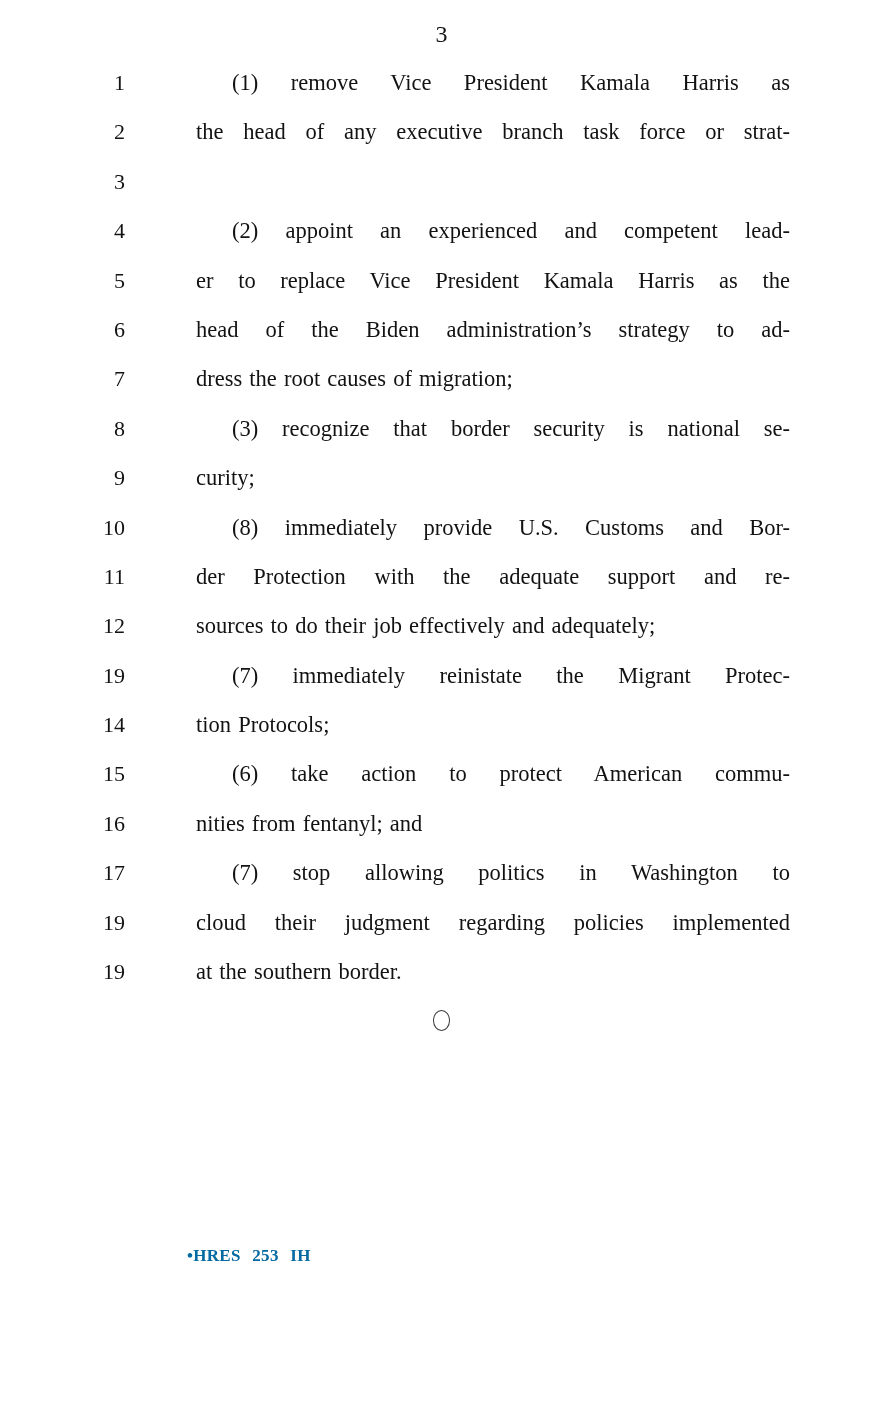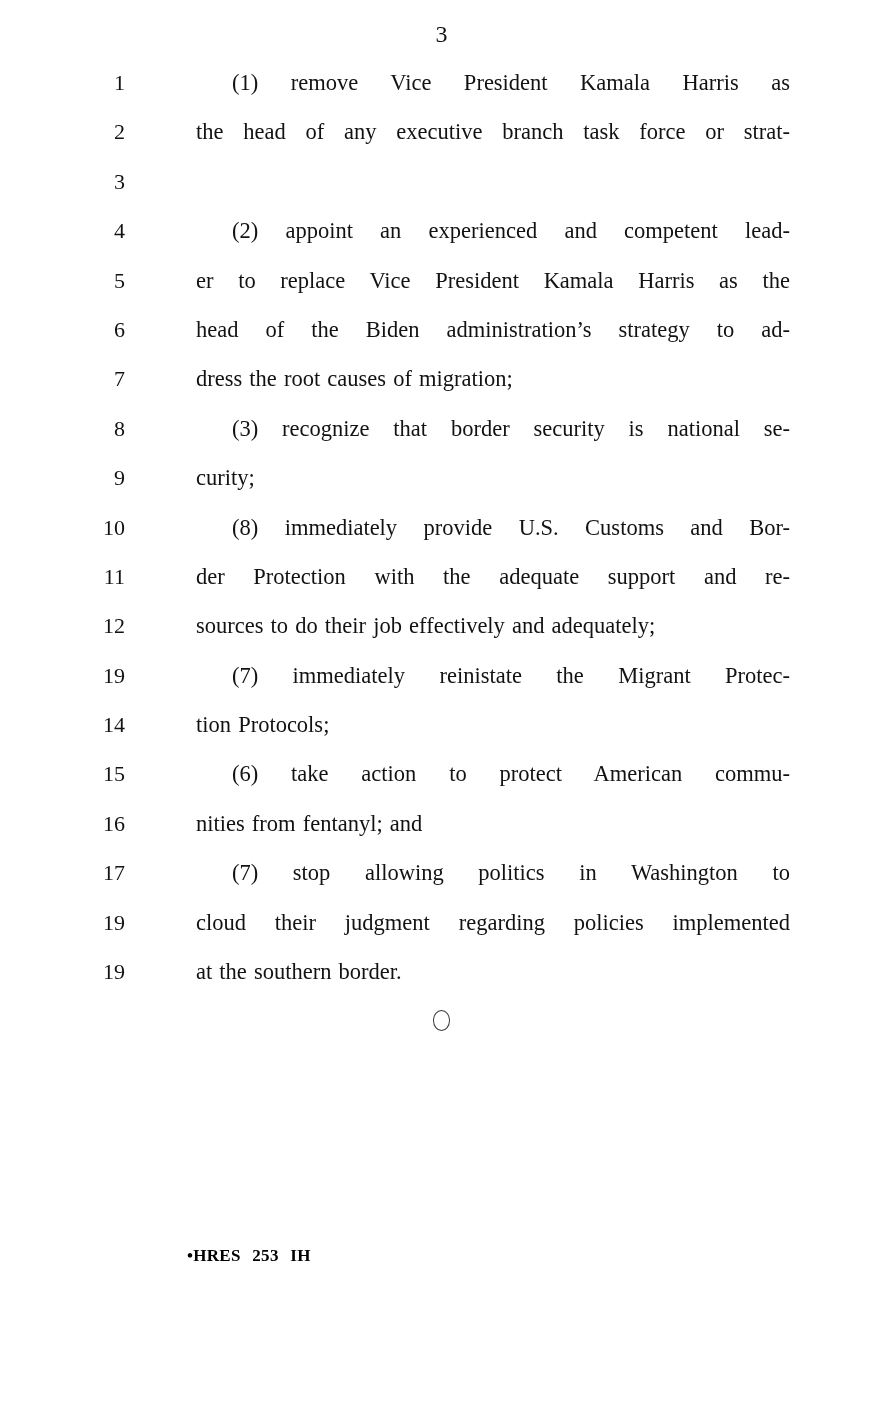--- a/index.html
+++ b/index.html
@@ -74,21 +74,21 @@
     background: transparent;
   }
   .footer {
     position: absolute;
     left: 187px;
     top: 1246px;
     font-size: 17px;
     font-weight: bold;
     letter-spacing: 0.3px;
     word-spacing: 7px;
-    color: #000000;
+    color: #0369a1;
   }
 </style>
 </head>
 <body>
 
 <div class="page">
   <div class="page-number">3</div>
 
   <div class="lines">
   <div class="row">

